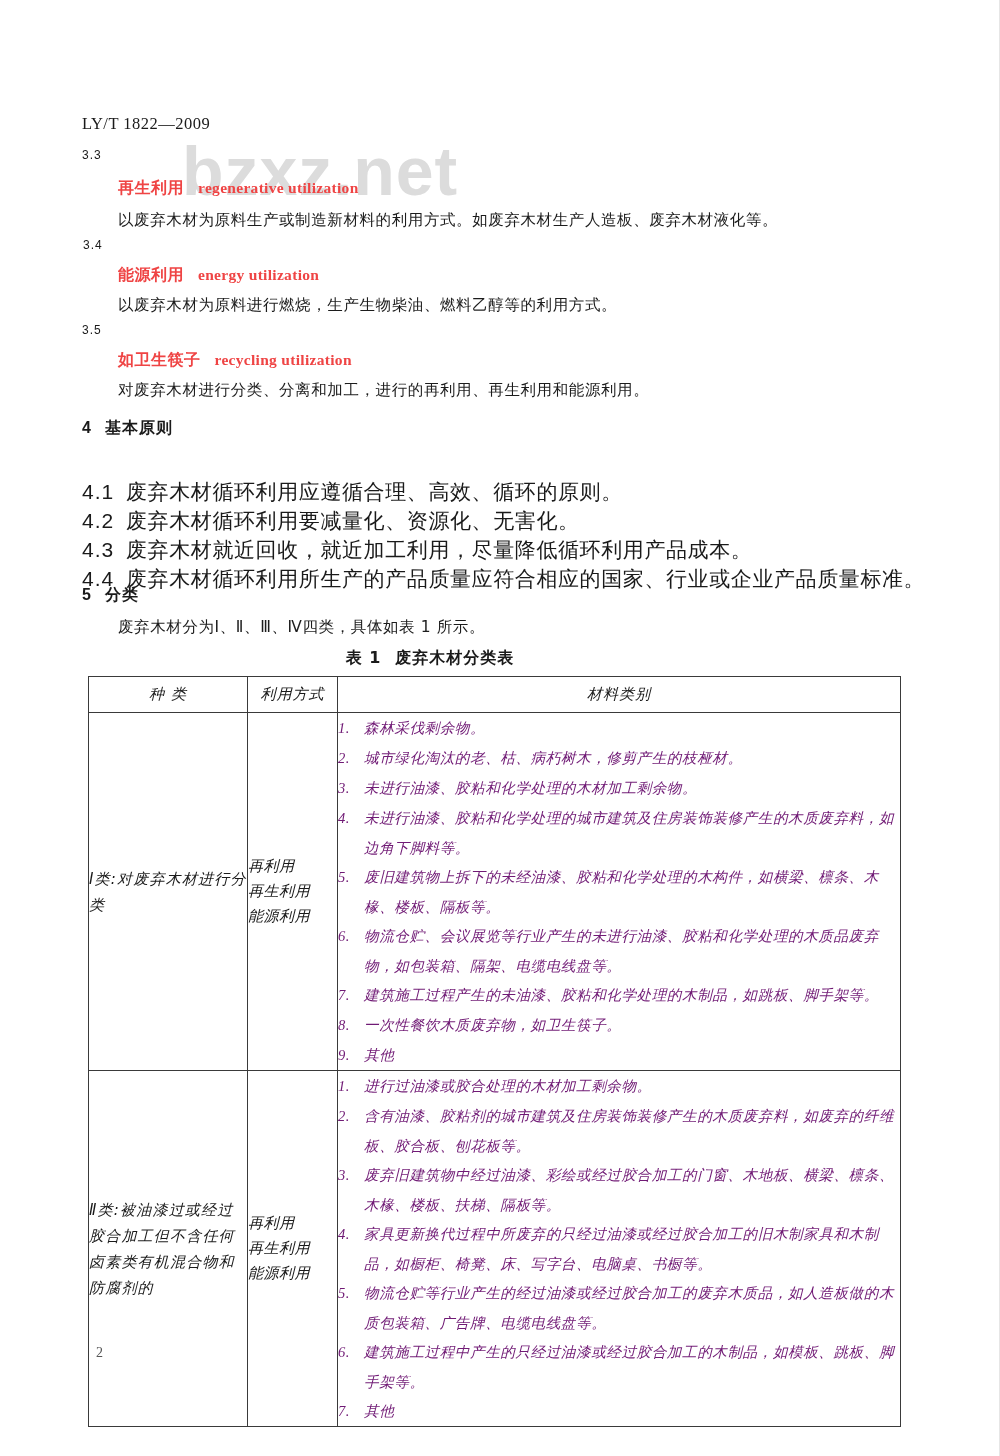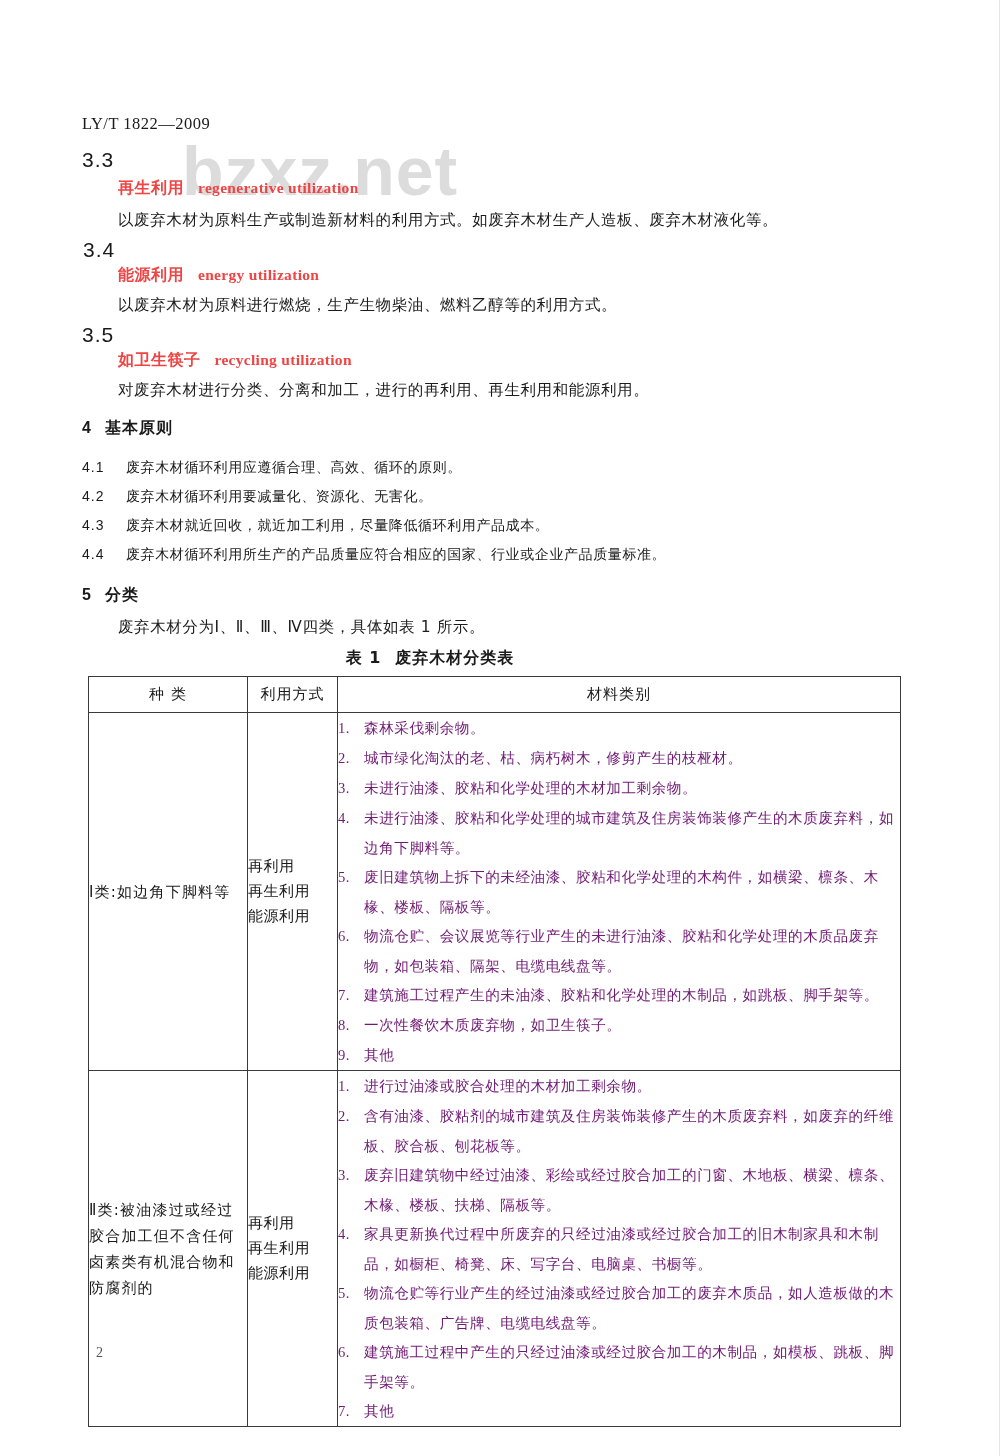--- a/index.html
+++ b/index.html
@@ -53,21 +53,21 @@
     letter-spacing: 0.5px;
     white-space: nowrap;
     margin-top: 14px;
   }
 
   
   .blk { position: absolute; white-space: nowrap; }
 
   .clause-num {
     font-family: "Liberation Sans", "DejaVu Sans", sans-serif;
-    font-size: 21px;
+    font-size: 12px;
     letter-spacing: 1px;
     color: #1a1a1a;
   }
   .term-line {
     font-size: 16px;
     font-weight: bold;
     color: #ef4444;
   }
   .term-cn {
     font-family: "DejaVu Sans", "Liberation Sans", sans-serif;
@@ -94,22 +94,23 @@
     font-size: 16px;
     letter-spacing: 1px;
   }
   .sec-title .sec-no {
     font-family: "Liberation Sans", sans-serif;
     margin-right: 13px;
     font-weight: bold;
   }
   .item-row {
     font-family: "DejaVu Sans", "Liberation Sans", sans-serif;
-    font-size: 14px;
+    font-size: 21px;
     letter-spacing: 0.6px;
+    margin-top: 19px;
   }
   .item-row .item-no {
     font-family: "Liberation Sans", sans-serif;
     display: inline-block;
     width: 44px;
     letter-spacing: 1px;
   }
 
   
   #table-caption {
@@ -133,20 +134,21 @@
     width: 812px;
     border-collapse: collapse;
     table-layout: fixed;
     background: transparent;
   }
   #class-table td, #class-table th {
     border: 1px solid #3a3a3a;
     padding: 0;
     vertical-align: middle;
     font-weight: normal;
+    font-style: italic;
   }
   #class-table thead th {
     height: 36px;
     text-align: center;
     font-family: "DejaVu Sans", "Liberation Sans", sans-serif;
     font-size: 15px;
     letter-spacing: 1px;
     font-weight: normal;
   }
   .col-kind   { width: 159px; }
@@ -267,21 +269,21 @@
       </colgroup>
       <thead>
         <tr>
           <th>种    类</th>
           <th>利用方式</th>
           <th>材料类别</th>
         </tr>
       </thead>
       <tbody>
         <tr>
-          <td class="kind-cell">Ⅰ类:如边角下脚料等</td>
+          <td class="kind-cell">Ⅰ类:对废弃木材进行分类</td>
           <td class="method-cell">
             <div>再利用</div>
             <div>再生利用</div>
             <div>能源利用</div>
           </td>
           <td class="mat-cell">
             <ul class="mat-list">
               <li><span class="li-no">1.</span><span>森林采伐剩余物。</span></li>
               <li><span class="li-no">2.</span><span>城市绿化淘汰的老、枯、病朽树木，修剪产生的枝桠材。</span></li>
               <li><span class="li-no">3.</span><span>未进行油漆、胶粘和化学处理的木材加工剩余物。</span></li>

